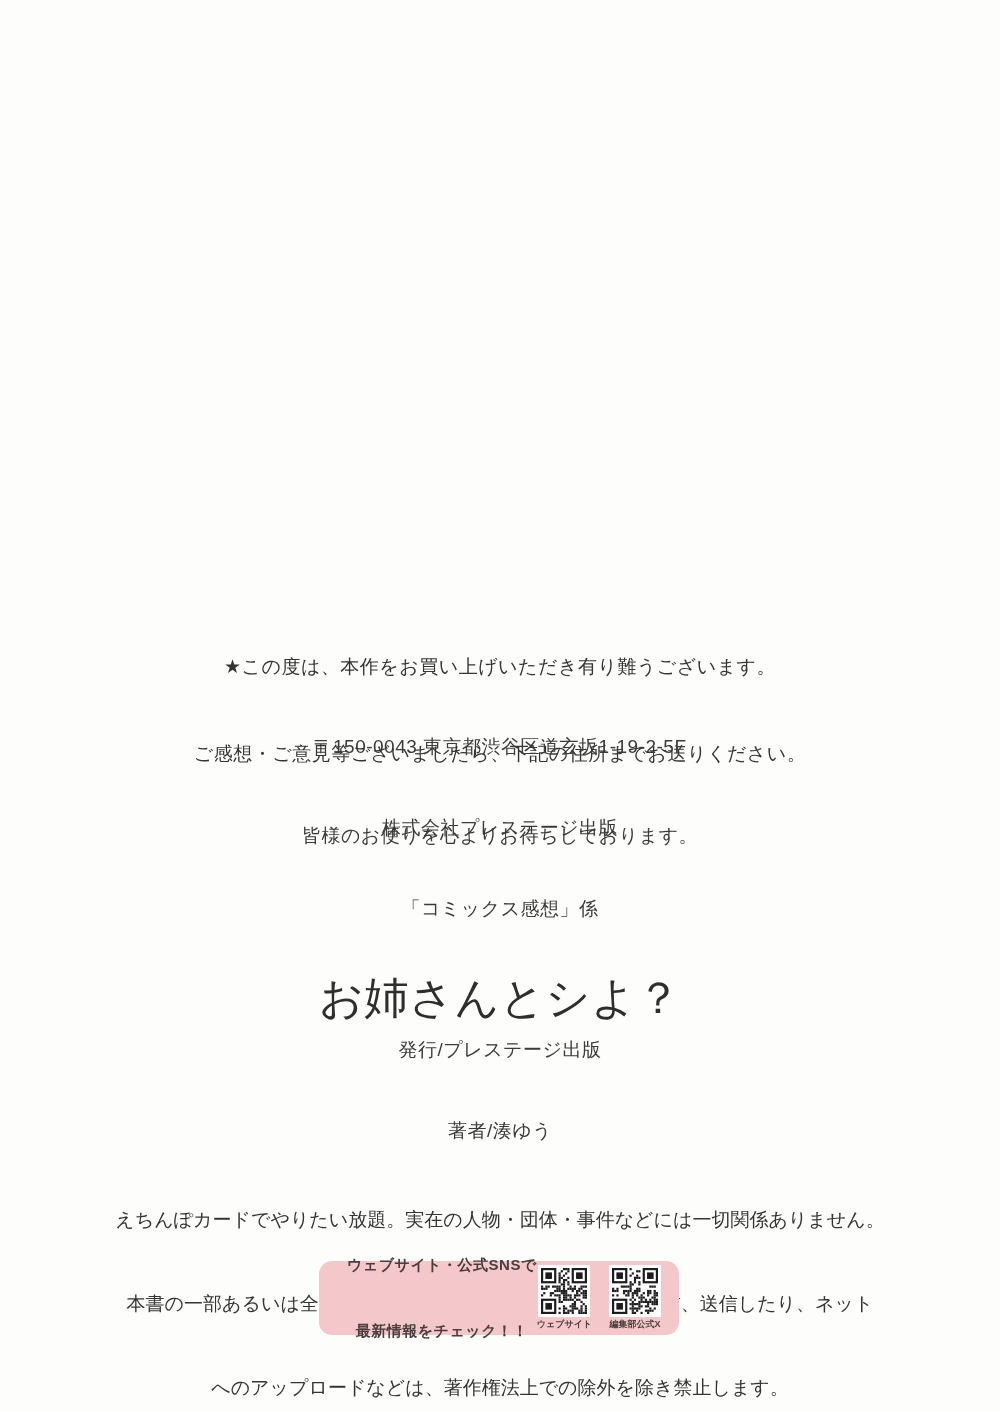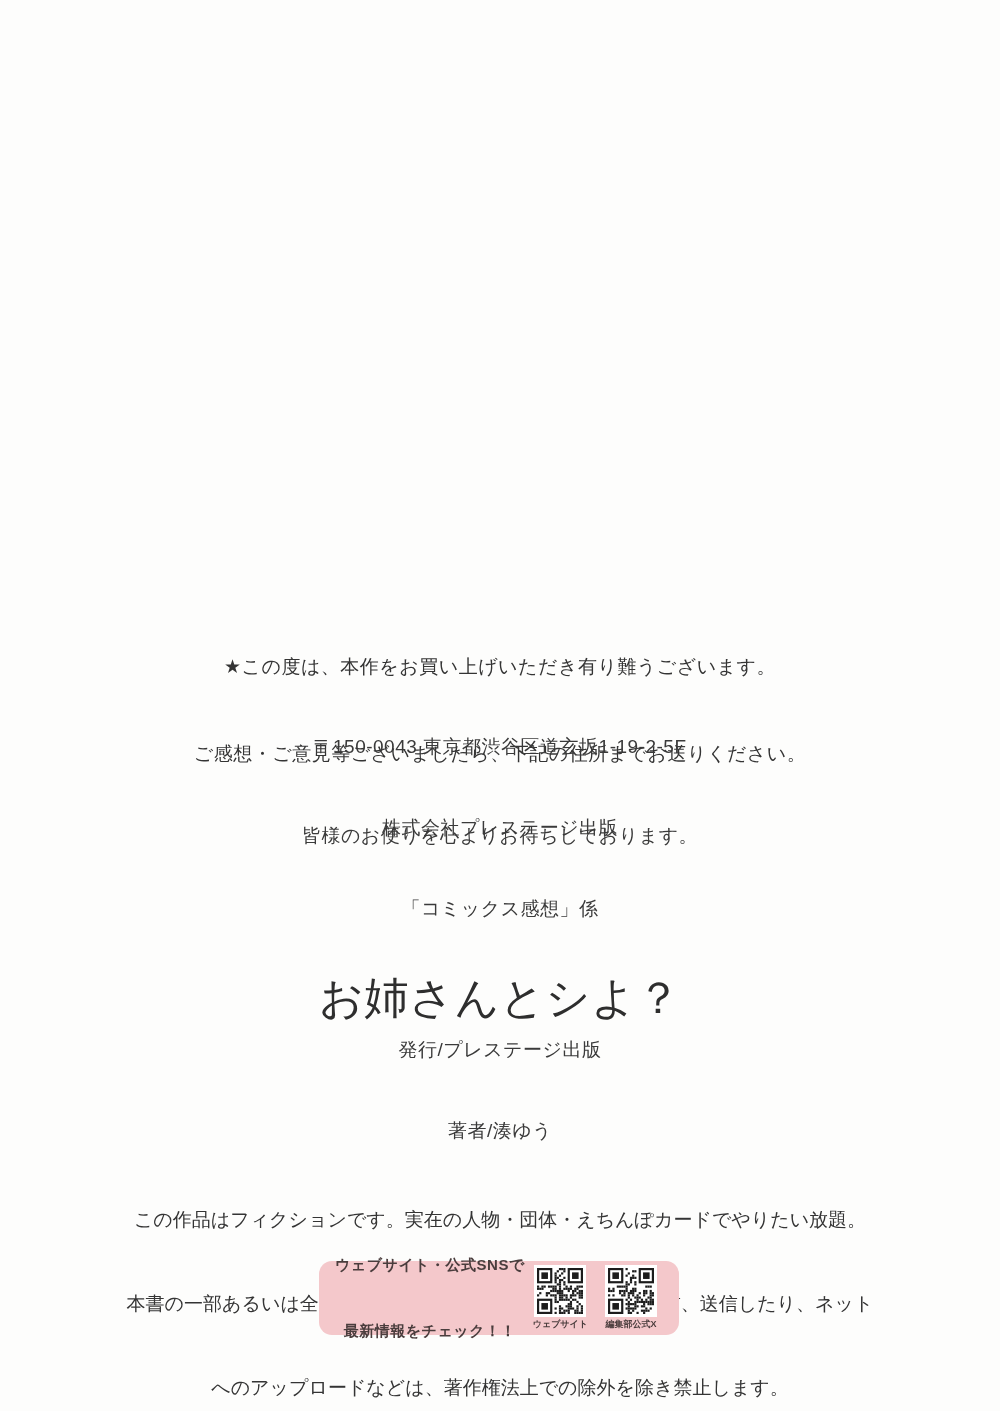--- a/index.html
+++ b/index.html
@@ -68,21 +68,21 @@
     position: absolute;
     left: 319px;
     top: 1257px;
     width: 360px;
     height: 74px;
     background: #f4c8cb;
     border-radius: 13px;
     display: flex;
     align-items: center;
     justify-content: space-between;
-    padding: 0 22px 0 16px;
+    padding: 0 22px 0 28px;
   }
   .sns-text {
     font-size: 15px;
     line-height: 22px;
     font-weight: 600;
     letter-spacing: 0.5px;
     text-align: center;
     color: #4a3d3d;
     white-space: pre;
   }
@@ -134,21 +134,21 @@
   <div class="block title">
     <div>お姉さんとシよ？</div>
   </div>
 
   <div class="block credits">
     <div>発行/プレステージ出版</div>
     <div>著者/湊ゆう</div>
   </div>
 
   <div class="block disclaimer">
-    <div>この作品はフィクションです。実在の人物・団体・えちんぽカードでやりたい放題。</div>
+    <div>えちんぽカードでやりたい放題。実在の人物・団体・事件などには一切関係ありません。</div>
     <div>本書の一部あるいは全部を無断で複製、転載、上映、放送、配信、送信したり、ネット</div>
     <div>へのアップロードなどは、著作権法上での除外を除き禁止します。</div>
   </div>
 
   <div class="sns-box" style="background: rgb(244, 200, 203);">
     <div class="sns-text">
       <div>ウェブサイト・公式SNSで</div>
       <div>最新情報をチェック！！</div>
     </div>
     <div class="qr-row">

